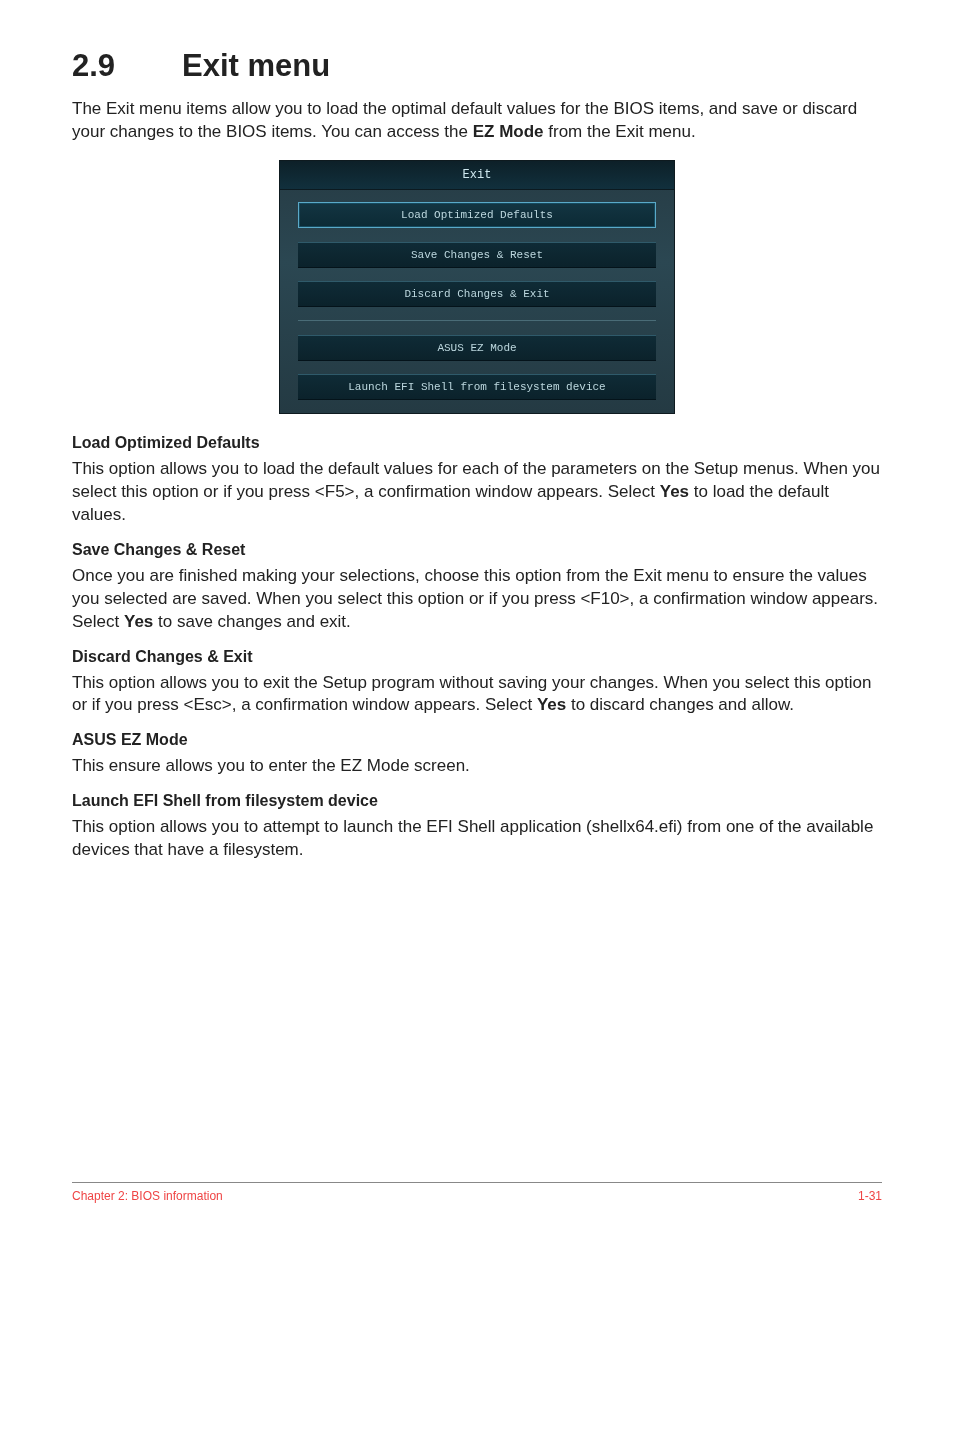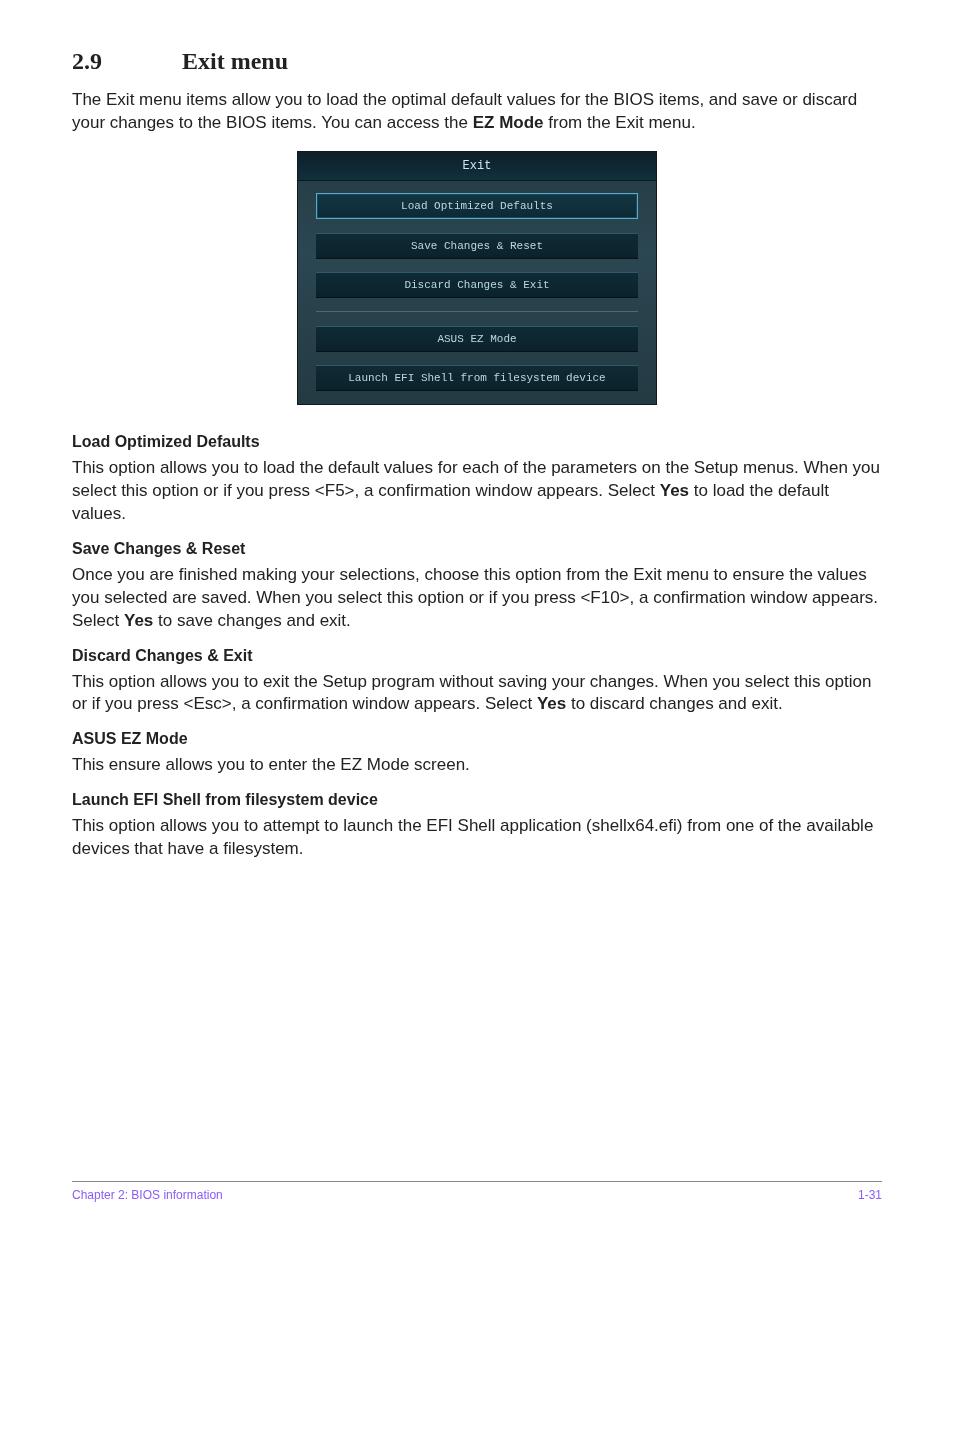--- a/index.html
+++ b/index.html
@@ -5,31 +5,30 @@
   * { margin: 0; padding: 0; box-sizing: border-box; }
   body {
     font-family: Arial, Helvetica, sans-serif;
     background: #fff;
     width: 954px;
     margin: 0 auto;
     padding: 48px 72px 32px 72px;
     color: #222;
   }
   h1.section-title {
-    font-size: 24px;
+    font-size: 31px;
     font-weight: bold;
     margin-bottom: 14px;
-    font-family: Liberation Serif, serif;
   }
   h1.section-title .num { display: inline-block; width: 110px; }
   p.body { font-size: 17px; line-height: 1.35; margin-bottom: 8px; }
   .bold { font-weight: bold; }
   .exit-panel {
-    width: 360px;
-    margin: 16px auto 28px auto;
+    width: 396px;
+    margin: 16px auto 20px auto;
     background: linear-gradient(#263b44, #2b4752 40%, #243a43);
     border: 1px solid #0e1a1f;
     padding-bottom: 14px;
   }
   .exit-header {
     background: linear-gradient(#0d2028, #11303d);
     color: #cfe8ef;
     text-align: center;
     font-family: "Courier New", monospace;
     font-size: 12px;
@@ -55,21 +54,21 @@
   }
   .exit-divider { border-top: 1px solid #4a6c77; margin: 4px 0 14px 0; }
   h2.sub { font-size: 16px; font-weight: bold; margin: 14px 0 6px 0; }
   .footer {
     border-top: 1px solid #888;
     margin-top: 320px;
     padding-top: 6px;
     display: flex;
     justify-content: space-between;
     font-size: 12px;
-    color: #8b5cf6;
+    color: #ef4444;
   }
 </style>
 </head>
 <body>
 
 <h1 class="section-title">
   <span class="num">2.9</span><span>Exit menu</span>
 </h1>
 
 <p class="body">
@@ -93,21 +92,21 @@
   <span>This option allows you to load the default values for each of the parameters on the Setup menus. When you select this option or if you press &lt;F5&gt;, a confirmation window appears. Select </span><span class="bold">Yes</span><span> to load the default values.</span>
 </p>
 
 <h2 class="sub">Save Changes &amp; Reset</h2>
 <p class="body">
   <span>Once you are finished making your selections, choose this option from the Exit menu to ensure the values you selected are saved. When you select this option or if you press &lt;F10&gt;, a confirmation window appears. Select </span><span class="bold">Yes</span><span> to save changes and exit.</span>
 </p>
 
 <h2 class="sub">Discard Changes &amp; Exit</h2>
 <p class="body">
-  <span>This option allows you to exit the Setup program without saving your changes. When you select this option or if you press &lt;Esc&gt;, a confirmation window appears. Select </span><span class="bold">Yes</span><span> to discard changes and exit.</span>
+  <span>This option allows you to exit the Setup program without saving your changes. When you select this option or if you press &lt;Esc&gt;, a confirmation window appears. Select </span><span class="bold">Yes</span><span> to discard changes and allow.</span>
 </p>
 
 <h2 class="sub">ASUS EZ Mode</h2>
 <p class="body">This ensure allows you to enter the EZ Mode screen.</p>
 
 <h2 class="sub">Launch EFI Shell from filesystem device</h2>
 <p class="body">This option allows you to attempt to launch the EFI Shell application (shellx64.efi) from one of the available devices that have a filesystem.</p>
 
 <div class="footer">
   <span>Chapter 2: BIOS information</span>

